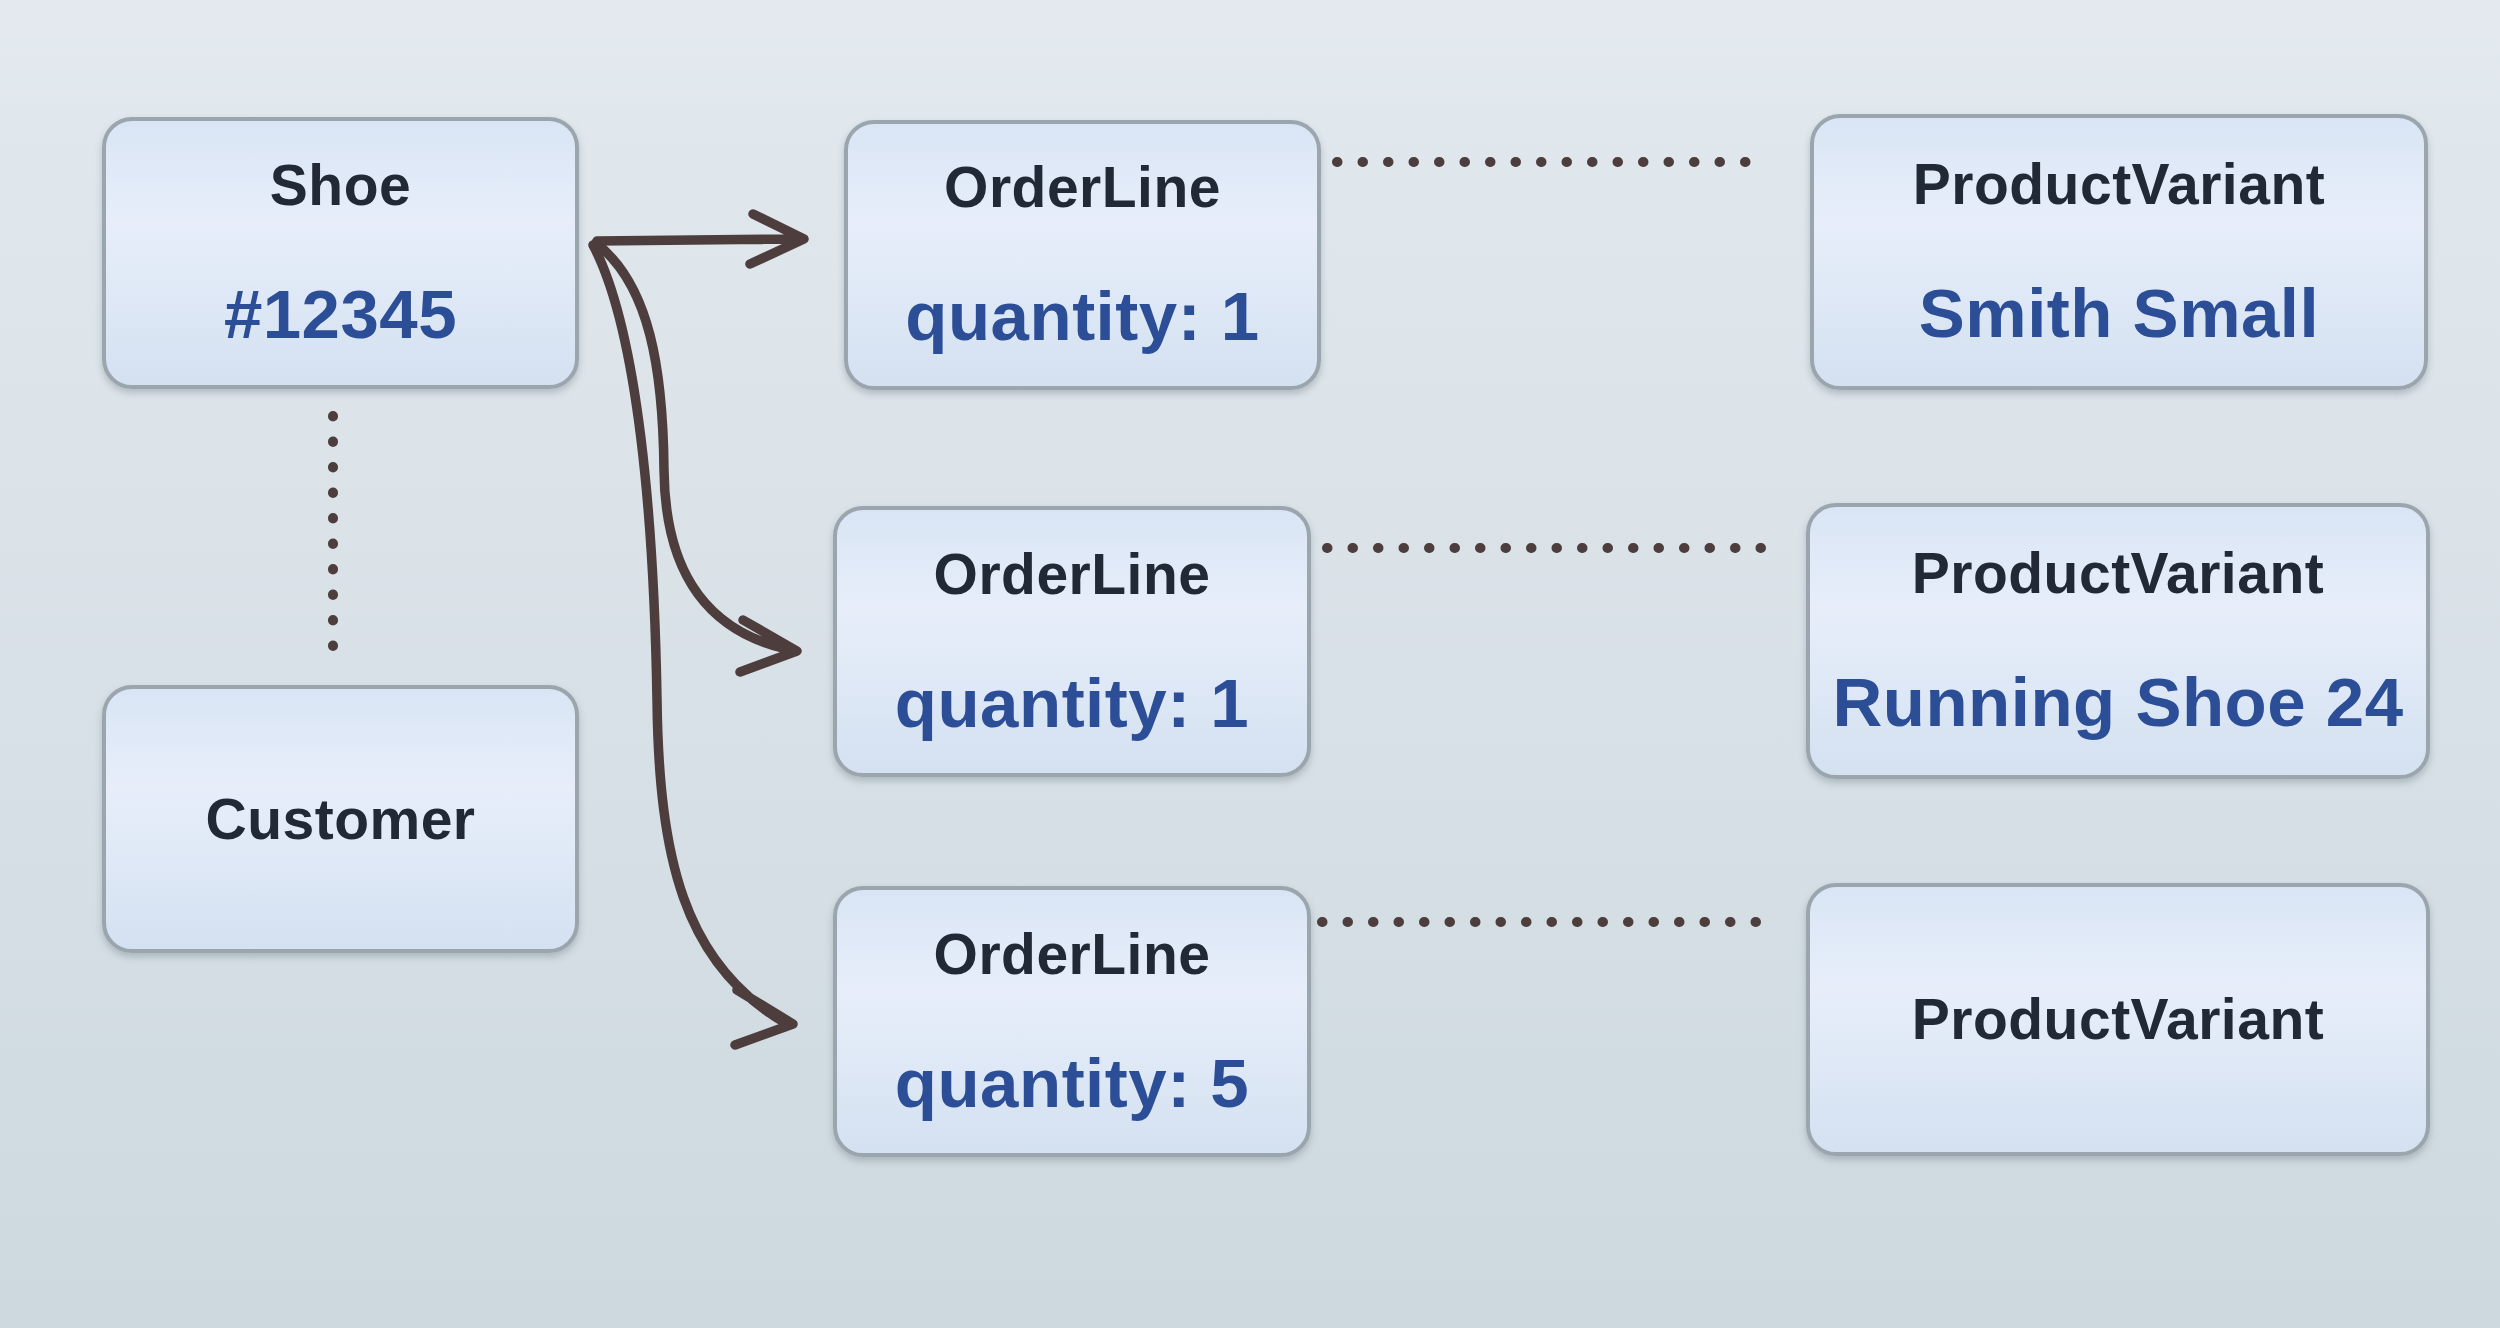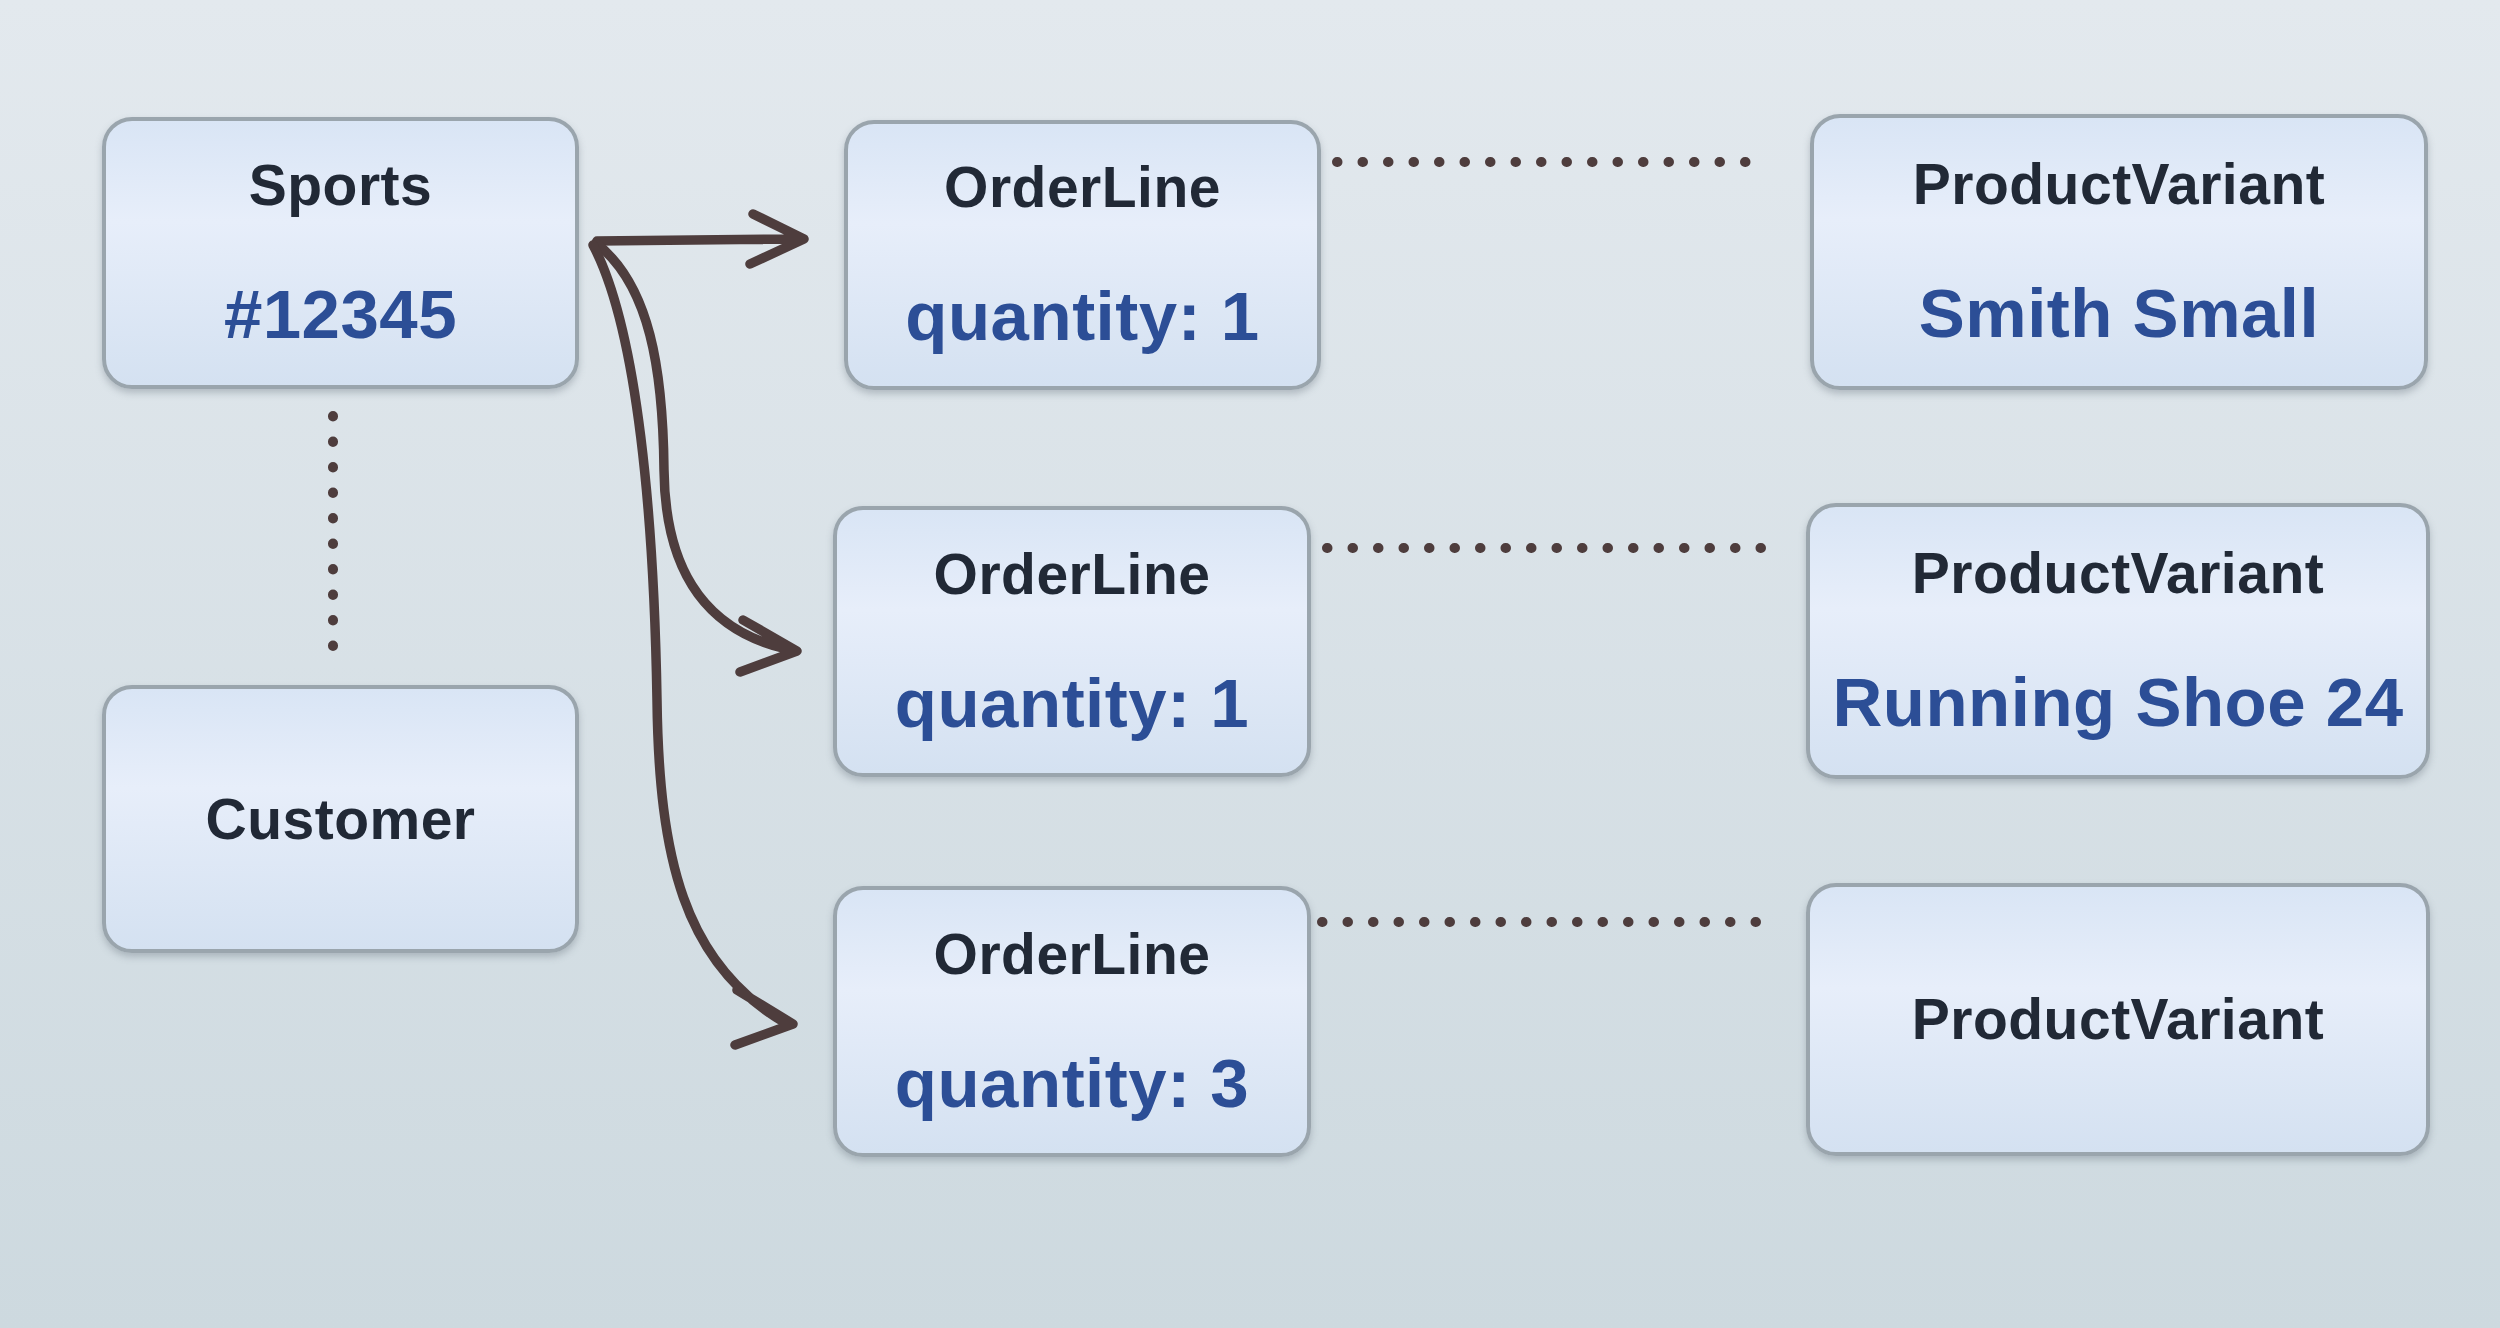--- a/index.html
+++ b/index.html
@@ -71,41 +71,41 @@
     stroke-width: 10;
     stroke-dasharray: 0.5 25;
   }
 </style>
 </head>
 <body>
 
 <div id="stage">
 
   <div class="node" style="left:102px; top:117px; width:477px; height:272px;">
-    <div class="node-title">Sports</div>
+    <div class="node-title">Shoe</div>
     <div class="node-value">#12345</div>
   </div>
 
   <div class="node" style="left:102px; top:685px; width:477px; height:268px;text-align:center;">
     <div class="node-title">Customer</div>
   </div>
 
   <div class="node" style="left:844px; top:120px; width:477px; height:270px;">
     <div class="node-title">OrderLine</div>
     <div class="node-value">quantity: 1</div>
   </div>
 
   <div class="node" style="left:833px; top:506px; width:478px; height:271px;">
     <div class="node-title">OrderLine</div>
     <div class="node-value">quantity: 1</div>
   </div>
 
   <div class="node" style="left:833px; top:886px; width:478px; height:271px;">
     <div class="node-title">OrderLine</div>
-    <div class="node-value">quantity: 3</div>
+    <div class="node-value">quantity: 5</div>
   </div>
 
   <div class="node" style="left:1810px; top:114px; width:618px; height:276px;">
     <div class="node-title">ProductVariant</div>
     <div class="node-value">Smith Small</div>
   </div>
 
   <div class="node" style="left:1806px; top:503px; width:624px; height:276px;">
     <div class="node-title">ProductVariant</div>
     <div class="node-value">Running Shoe 24</div>

